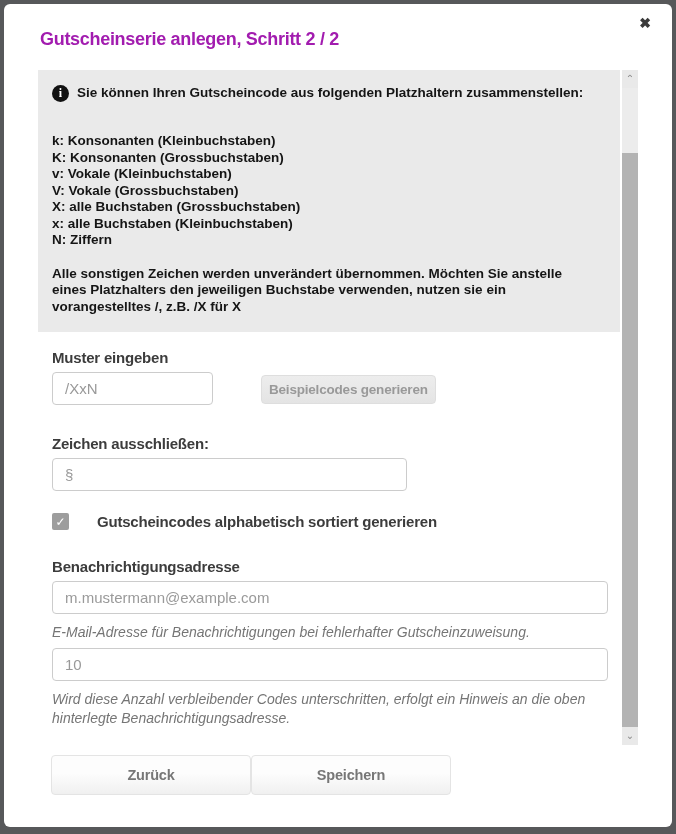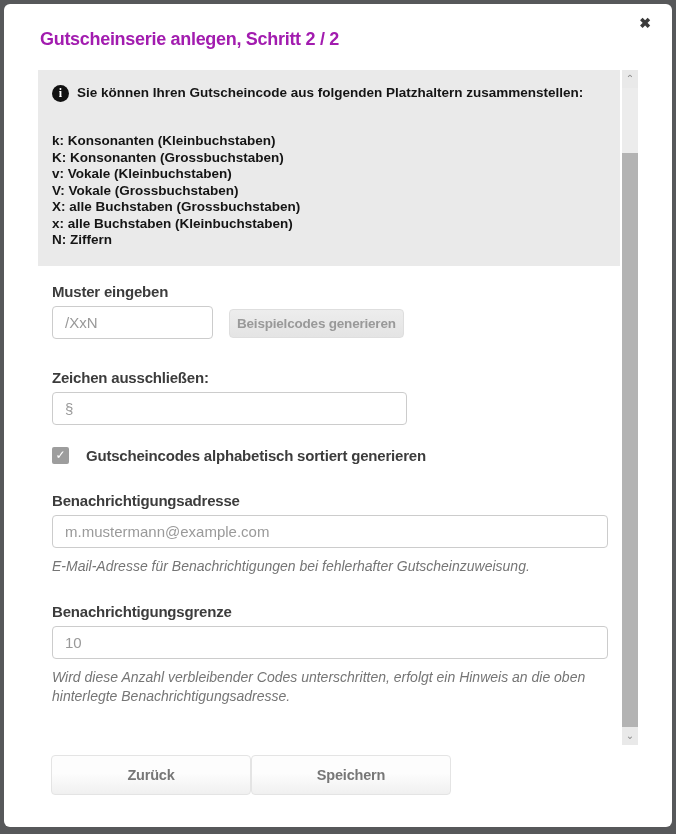--- a/index.html
+++ b/index.html
@@ -83,21 +83,21 @@
     border: 1px solid #cccccc;
     border-radius: 4px;
     background: #fff;
     color: #999;
     font-size: 15px;
     padding: 0 12px;
     font-family: "Liberation Sans", sans-serif;
     outline: none;
   }
   input.text-input::placeholder { color: #9a9a9a; opacity: 1; }
-  .pattern-row { display: flex; align-items: center; gap: 16px; }
+  .pattern-row { display: flex; align-items: center; gap: 48px; }
   .input-pattern { width: 161px; }
   .input-exclude { width: 355px; height: 36px; }
   .input-email, .input-limit { width: 556px; }
   .gen-btn {
     margin-top: 8px;
     height: 29px;
     padding: 0 7px;
     background: linear-gradient(#ededed, #e4e4e4);
     border: 1px solid #dedede;
     border-radius: 4px;
@@ -123,20 +123,21 @@
     display: inline-flex;
     align-items: center; justify-content: center;
     cursor: pointer;
     flex-shrink: 0;
   }
   .checkbox-label {
     font-weight: 700;
     font-size: 15px;
     color: #3c3c3c;
     letter-spacing: -0.2px;
+    margin-left: 11px;
   }
   .help-text {
     margin-top: 9px;
     font-style: italic;
     color: #757575;
     font-size: 14px;
     line-height: 19px;
     max-width: 545px;
   }
   
@@ -203,20 +204,21 @@
         </div>
         <div class="info-list">
             <div>k: Konsonanten (Kleinbuchstaben)</div>
             <div>K: Konsonanten (Grossbuchstaben)</div>
             <div>v: Vokale (Kleinbuchstaben)</div>
             <div>V: Vokale (Grossbuchstaben)</div>
             <div>X: alle Buchstaben (Grossbuchstaben)</div>
             <div>x: alle Buchstaben (Kleinbuchstaben)</div>
             <div>N: Ziffern</div>
           </div>
+        <div class="info-note">Alle sonstigen Zeichen werden unverändert übernommen. Möchten Sie anstelle eines Platzhalters den jeweiligen Buchstabe verwenden, nutzen sie ein vorangestelltes /, z.B. /X für X</div>
       </div>
 
       <div class="form">
 
         <div class="field-label lbl-pattern">Muster eingeben</div>
         <div class="pattern-row">
           <input class="text-input input-pattern" type="text" value="/XxN" style="">
           <button class="gen-btn">Beispielcodes generieren</button>
         </div>
 
@@ -227,21 +229,20 @@
           <span class="checkbox">
             <span>✓</span>
           </span>
           <span class="checkbox-label">Gutscheincodes alphabetisch sortiert generieren</span>
         </div>
 
         <div class="field-label lbl-email">Benachrichtigungsadresse</div>
         <input class="text-input input-email" type="text" placeholder="m.mustermann@example.com" style="">
         <div class="help-text">E-Mail-Adresse für Benachrichtigungen bei fehlerhafter Gutscheinzuweisung.</div>
 
-        <div class="field-label lbl-limit">Benachrichtigungsgrenze</div>
         <input class="text-input input-limit" type="text" value="10" style="">
         <div class="help-text">Wird diese Anzahl verbleibender Codes unterschritten, erfolgt ein Hinweis an die oben hinterlegte Benachrichtigungsadresse.</div>
 
       </div>
     </div>
 
     <div class="scrollbar">
       <div class="sb-btn up">⌃</div>
       <div class="sb-thumb"></div>
       <div class="sb-btn down">⌄</div>

